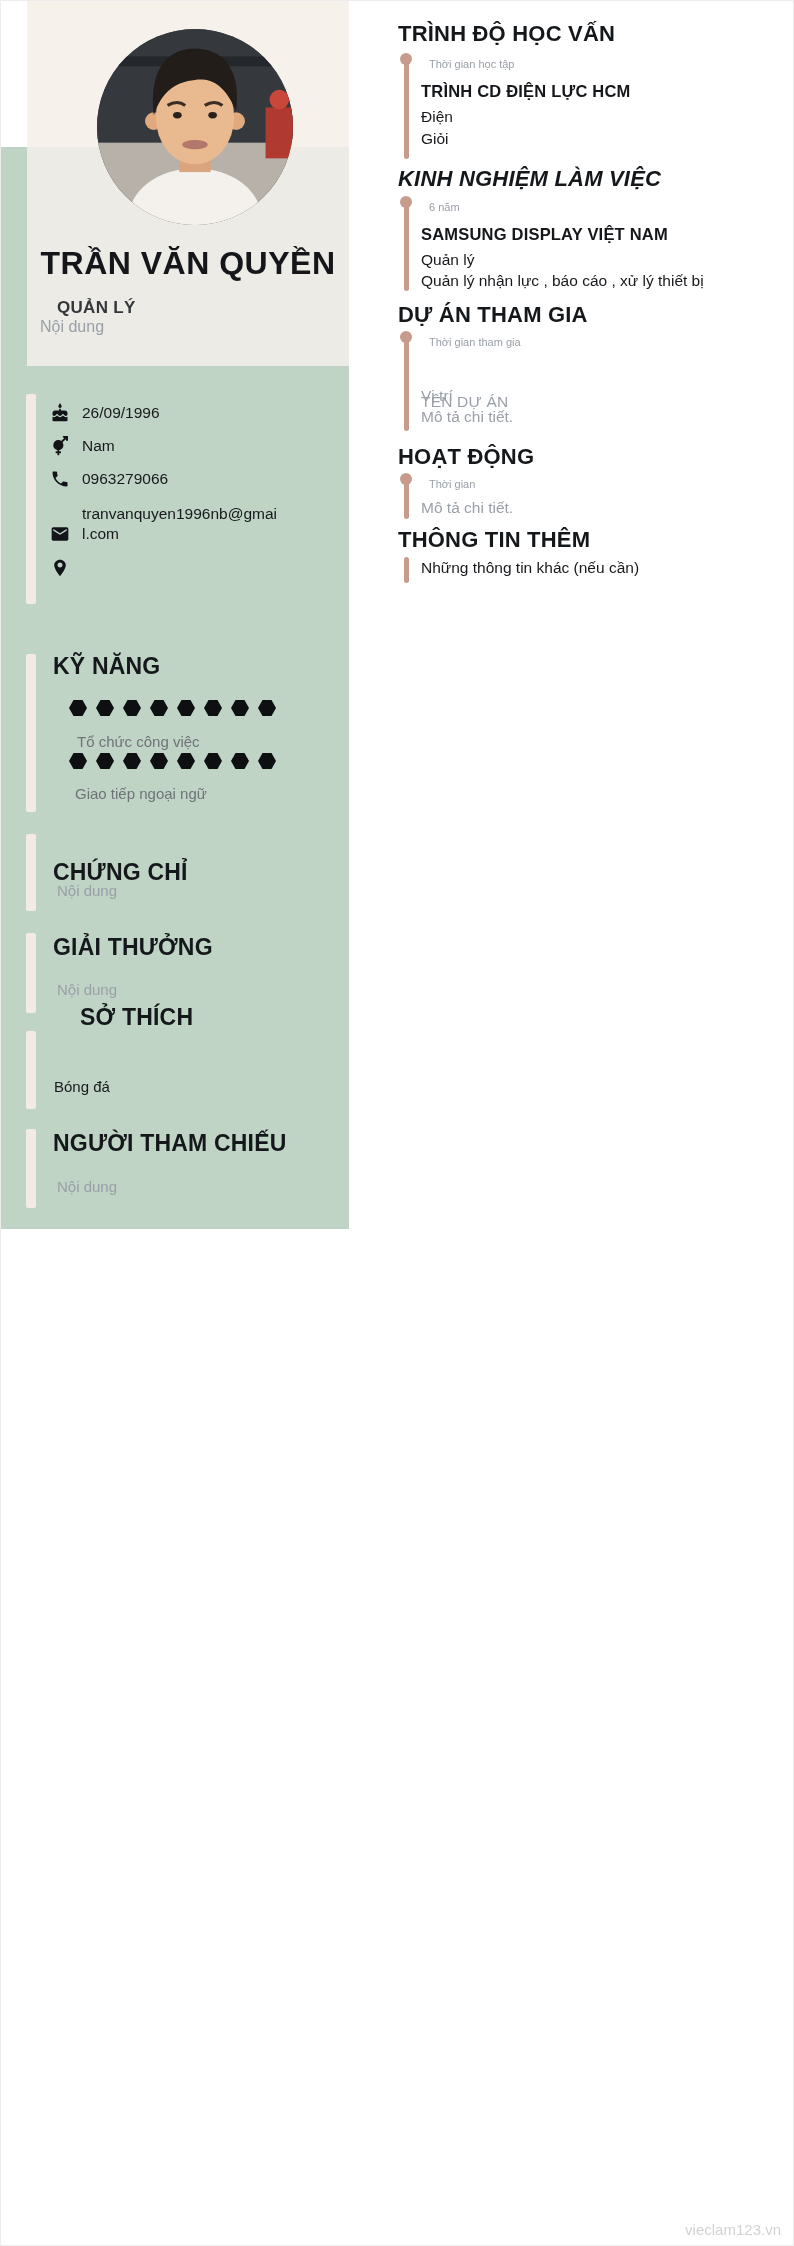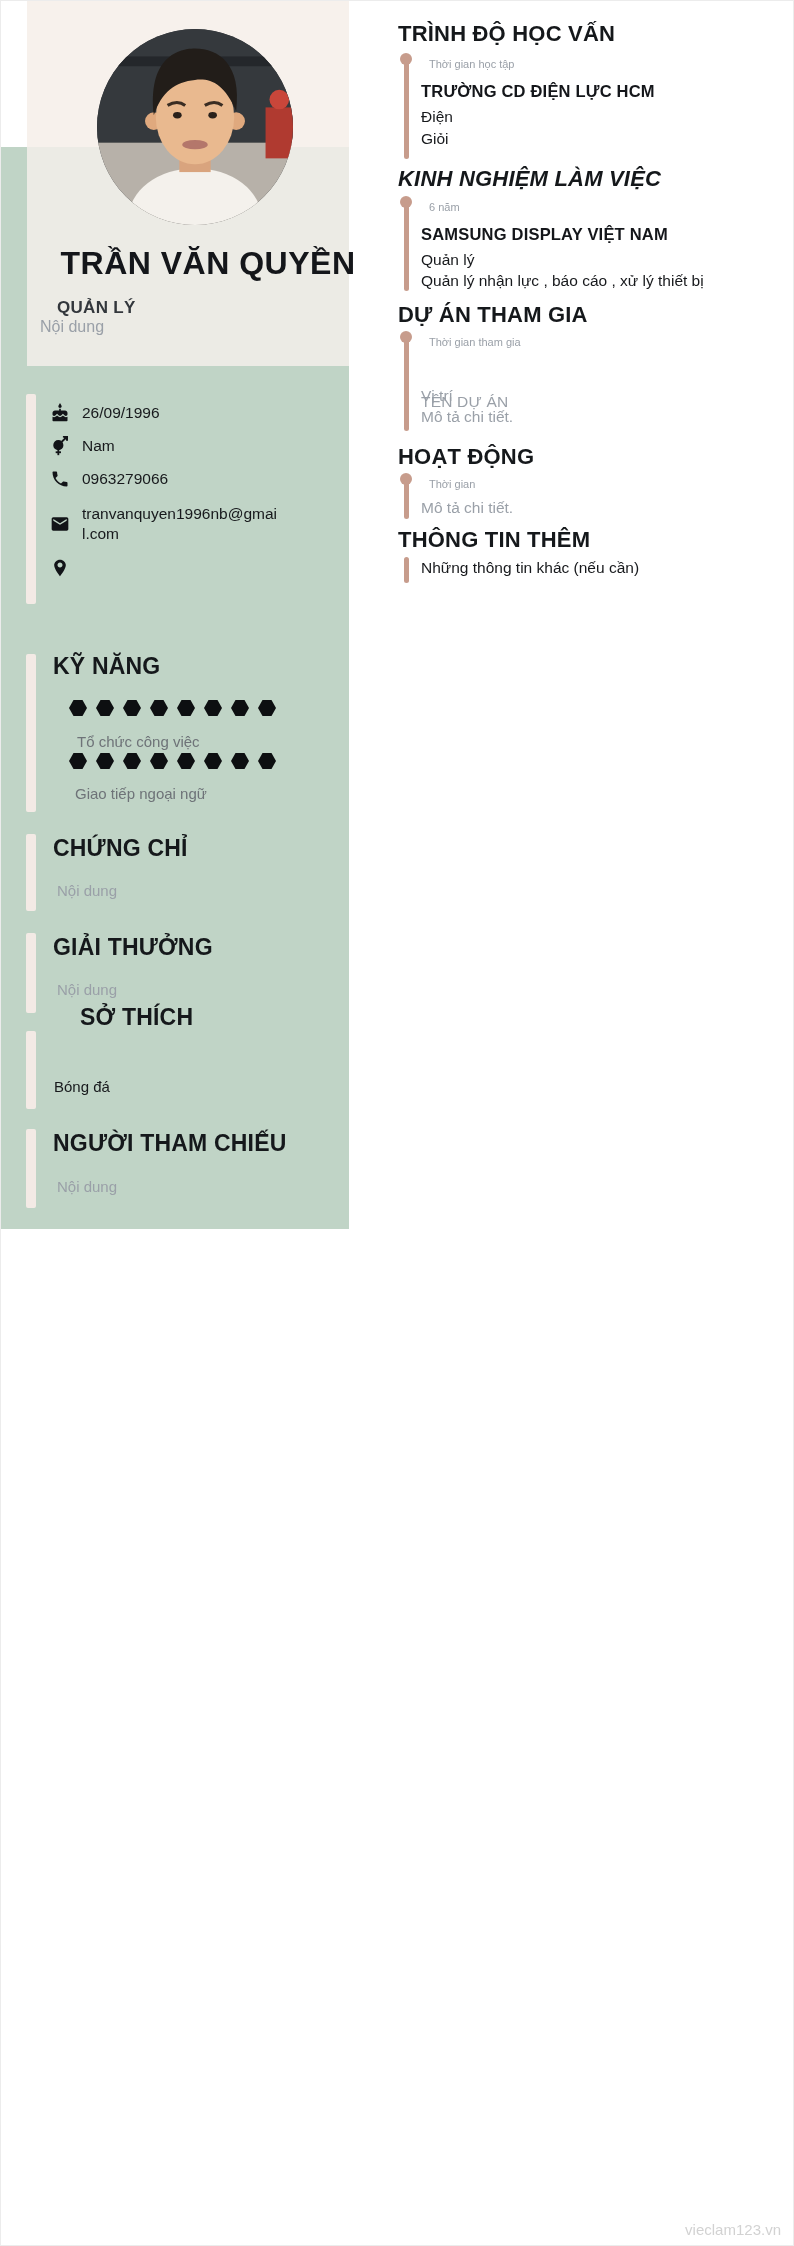--- a/index.html
+++ b/index.html
@@ -8,30 +8,30 @@
     border:1px solid #ececec;box-sizing:border-box;overflow:hidden;
     font-family:"Liberation Sans","DejaVu Sans",sans-serif;color:#17191c;
   }
   .abs{position:absolute;}
   
   .top-band{left:26px;top:0;width:322px;height:146px;background:#f7f1ec;}
   .green-col{left:0;top:146px;width:348px;height:1082px;background:#c0d4c6;}
   .name-card{left:26px;top:146px;width:322px;height:219px;background:#ecebe5;}
   .photo{left:96px;top:28px;width:196px;height:196px;border-radius:50%;overflow:hidden;background:#35393d;}
   .photo svg{display:block;width:100%;height:100%;}
-  .name{left:36px;top:244px;width:302px;text-align:center;font-size:32px;font-weight:700;letter-spacing:.5px;color:#14161a;white-space:nowrap;margin-left:20px;}
+  .name{left:36px;top:244px;width:302px;text-align:center;font-size:32px;font-weight:700;letter-spacing:.5px;color:#14161a;white-space:nowrap;}
   .job-title{left:56px;top:297px;font-size:17px;font-weight:700;color:#33373c;letter-spacing:.3px;}
   .summary{left:39px;top:317px;font-size:16px;color:#9aa0a8;}
   
   .bar{position:absolute;left:25px;width:10px;background:#f3eae5;border-radius:2px;}
   .sb-h{position:absolute;left:52px;font-size:23px;font-weight:700;color:#15181b;letter-spacing:.2px;white-space:nowrap;}
   .sb-c{position:absolute;left:56px;font-size:15px;color:#9aa0a8;}
   .sb-c.dark{color:#17191c;left:53px;}
   
-  .c-row{position:absolute;left:49px;display:flex;gap:12px;align-items:center;}
+  .c-row{position:absolute;left:49px;display:flex;gap:12px;align-items:flex-end;}
   .c-ic{width:20px;height:20px;flex:0 0 20px;}
   .c-ic svg{display:block;width:20px;height:20px;fill:#121418;}
   .c-txt{font-size:15.5px;line-height:20px;color:#17191c;width:212px;}
   .c-txt.brk{width:198px;word-break:break-all;}
   
   .dots-row{position:absolute;left:68px;display:flex;gap:9px;}
   .dot{width:18px;height:16px;background:#0d0f11;clip-path:polygon(25% 0,75% 0,100% 50%,75% 100%,25% 100%,0 50%);}
   .skill-label{position:absolute;font-size:15px;color:#6e7378;}
   
   #bar-contact{top:393px;height:210px;}
@@ -154,40 +154,40 @@
       <span class="dot"></span>
       <span class="dot"></span>
       <span class="dot"></span>
       <span class="dot"></span>
       <span class="dot"></span>
       <span class="dot"></span>
     </div>
   <div class="skill-label" style="left:74px;top:784px;">Giao tiếp ngoại ngữ</div>
 
   <div class="bar" id="bar-cert"></div>
-  <div class="sb-h" style="top:834px;">CHỨNG CHỈ</div>
+  <div class="sb-h" style="top:858px;">CHỨNG CHỈ</div>
   <div class="sb-c" style="top:881px;">Nội dung</div>
 
   <div class="bar" id="bar-award"></div>
   <div class="sb-h" style="top:933px;">GIẢI THƯỞNG</div>
   <div class="sb-c" style="top:980px;">Nội dung</div>
 
   <div class="bar" id="bar-hobby"></div>
   <div class="sb-h" style="top:1003px;margin-left:27px;">SỞ THÍCH</div>
   <div class="sb-c dark" style="top:1077px;">Bóng đá</div>
 
   <div class="bar" id="bar-ref"></div>
   <div class="sb-h" style="top:1129px;">NGƯỜI THAM CHIẾU</div>
   <div class="sb-c" style="top:1177px;">Nội dung</div>
 
   <div class="m-h" style="top:20px;">TRÌNH ĐỘ HỌC VẤN</div>
   <div class="tl-dot" style="top:52px;"></div>
   <div class="tl" style="top:56px;height:102px;"></div>
   <div class="m-t" style="top:57px;">Thời gian học tập</div>
-  <div class="m-org" style="top:81px;">TRƯỜNG CD ĐIỆN LỰC HCM</div>
+  <div class="m-org" style="top:81px;">TRÌNH CD ĐIỆN LỰC HCM</div>
   <div class="m-l" style="top:107px;">Điện</div>
   <div class="m-l" style="top:129px;">Giỏi</div>
 
   <div class="m-h" style="top:165px;font-style:italic;">KINH NGHIỆM LÀM VIỆC</div>
   <div class="tl-dot" style="top:195px;"></div>
   <div class="tl" style="top:199px;height:91px;"></div>
   <div class="m-t" style="top:200px;">6 năm</div>
   <div class="m-org" style="top:224px;">SAMSUNG DISPLAY VIỆT NAM</div>
   <div class="m-l" style="top:250px;">Quản lý</div>
   <div class="m-l" style="top:271px;">Quản lý nhận lực , báo cáo , xử lý thiết bị</div>

